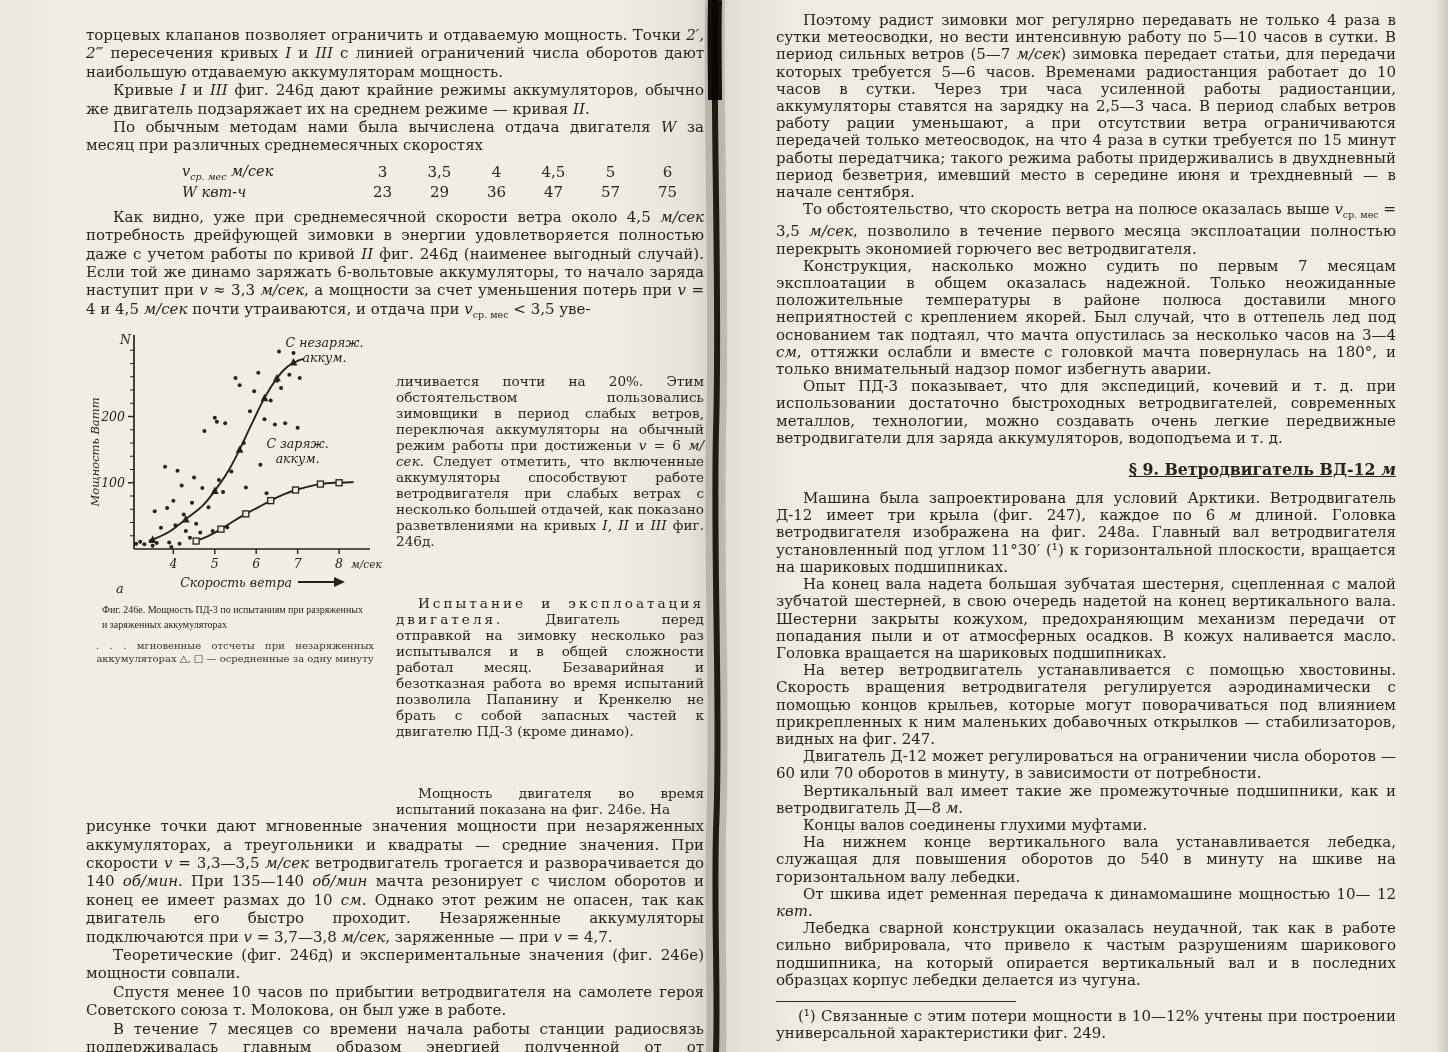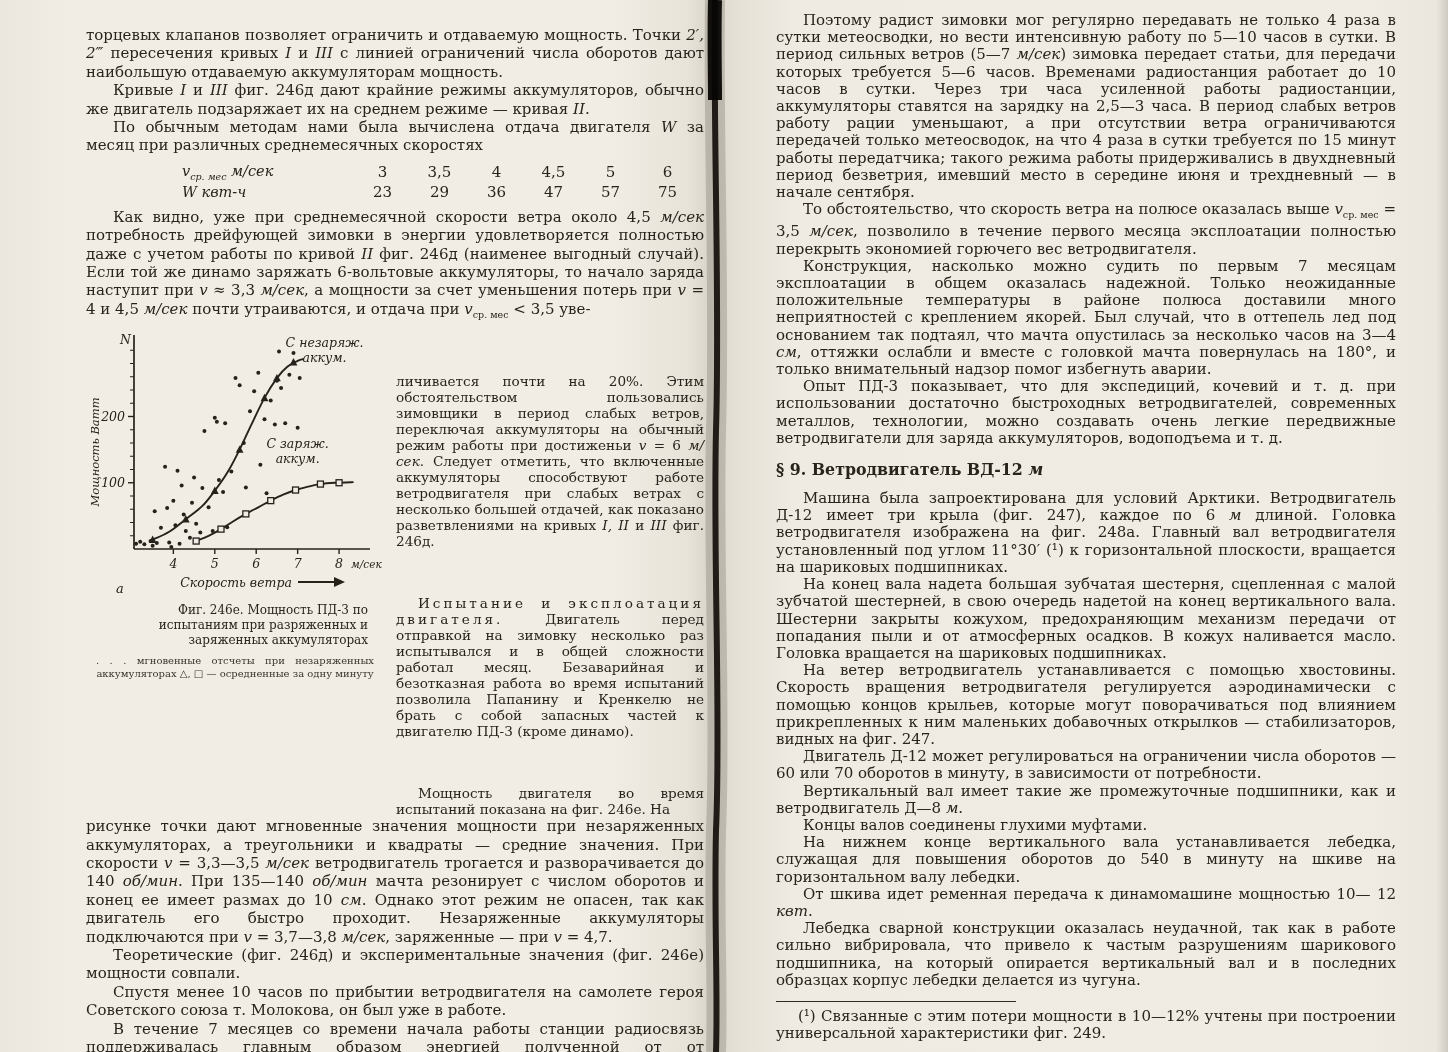--- a/index.html
+++ b/index.html
@@ -28,24 +28,24 @@
   td{padding:0 0 1px 0;font-size:15px;}
   .tlabel{width:172px;font-style:italic;font-size:14.5px;}
   .tval{width:57px;text-align:center;}
   sub{font-size:9.5px;}
   
   .fig-row{display:flex;margin-top:3px;}
   .figure{width:298px;flex:none;}
   .narrow{flex:1;padding-left:12px;}
   .narrow p{font-size:13.6px;line-height:16px;margin-top:46px;}
   .narrow .ind{text-indent:22px;}
-  .fig-caption{font-size:12px;line-height:14.8px;text-align:right;padding:2px 16px 0 16px;}
+  .fig-caption{font-size:10px;line-height:14.8px;text-align:left;padding:2px 16px 0 16px;font-family:Liberation Serif, serif;}
   .fig-legend{font-size:10px;line-height:13.6px;text-align:justify;text-align-last:center;padding:6px 10px 0 10px;color:#3a352c;}
   
-  .sec-heading{font-weight:bold;text-align:left;font-size:15.8px;margin:13px 0 11px 0;}
+  .sec-heading{font-weight:bold;text-align:right;font-size:15.8px;margin:13px 0 11px 0;text-decoration:underline;}
   .footnote-rule{width:240px;height:0;border-top:1.5px solid #2e2a22;margin:12px 0 6px 0;}
   .footnote{font-size:12px;line-height:14.6px;text-indent:22px;}
   svg text{font-family:"DejaVu Serif",serif;}
 </style>
 </head>
 <body>
 
 <div class="spread"></div>
 
 <div class="page page-left">

